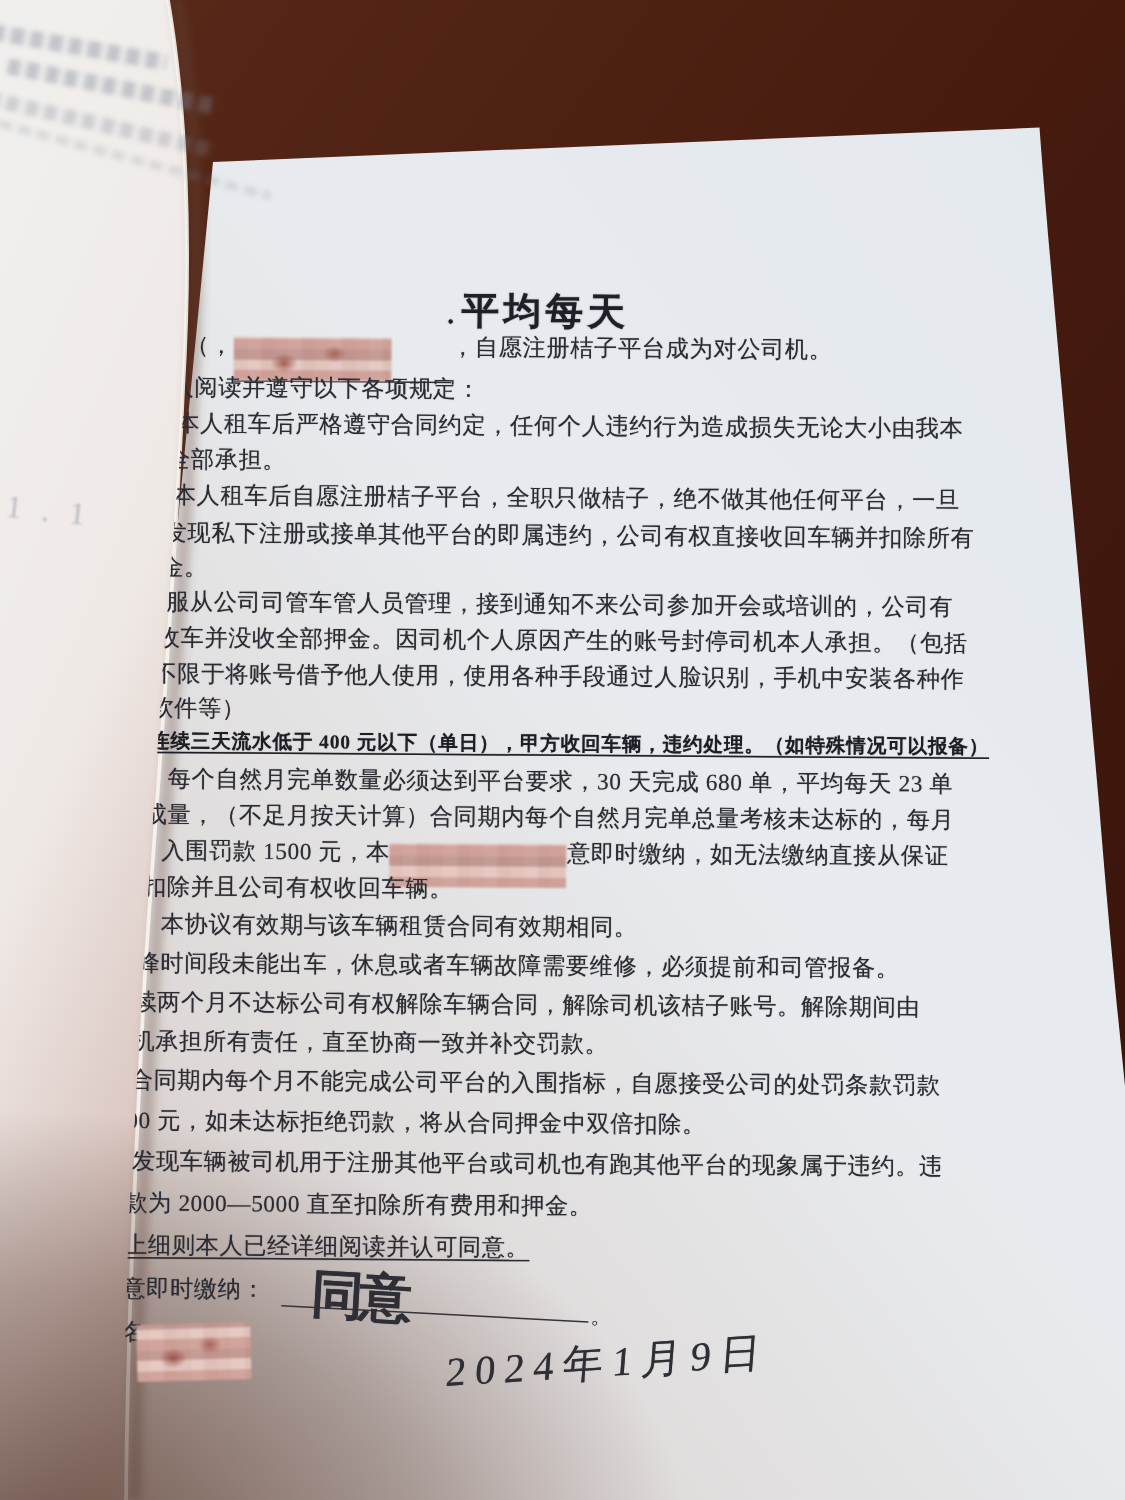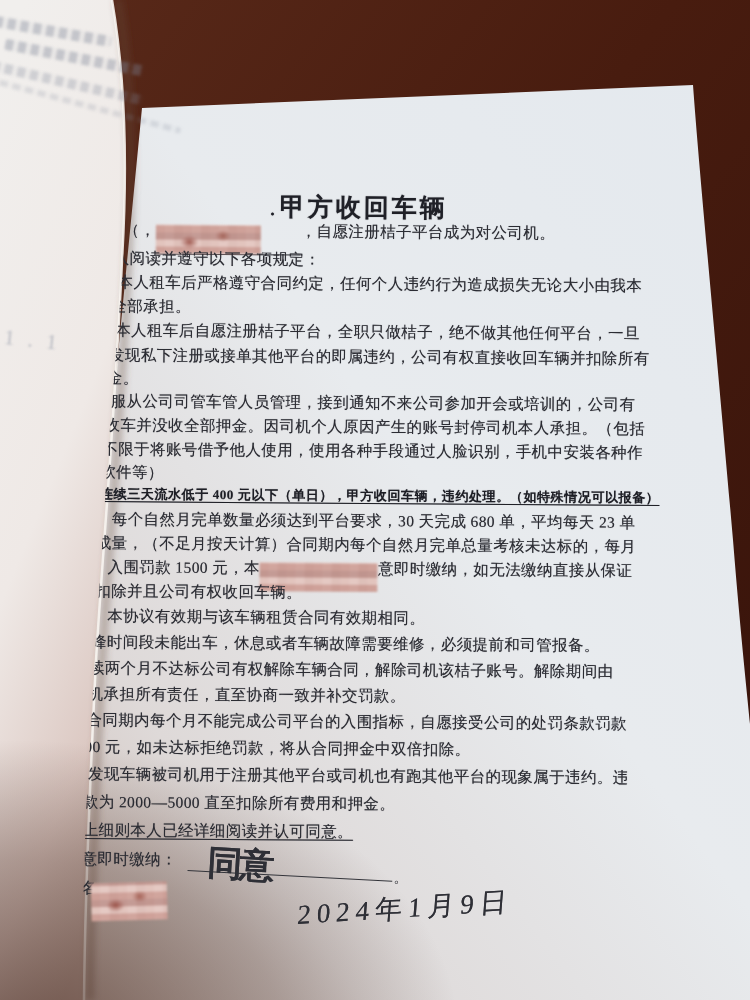--- a/index.html
+++ b/index.html
@@ -110,21 +110,21 @@
     <ellipse cx="20" cy="1040" rx="440" ry="300" fill="url(#cshade)"></ellipse>
   </svg>
 
   <div class="bleed bleed1"></div>
   <div class="bleed bleed2"></div>
   <div class="bleed bleed3"></div>
   <div class="bleed bleed4"></div>
   <div class="faint-marks">1 . 1</div>
 
   <div class="text-layer">
-    <div class="doc-title"><span class="dot">.</span><span>甲方收回车辆</span></div>
+    <div class="doc-title"><span class="dot">.</span><span>平均每天</span></div>
 
     <div id="doc-lines">
         <div class="doc-line" style="left: 122px; top: 222px;"><span class="t">（，</span><span class="name-slot blank" style="width: 145px;"><span class="mosaic dark" style="display: inline-block; width: 105px; height: 29px; vertical-align: middle;"></span></span><span class="t">，自愿注册桔子平台成为对公司机。</span></div>
         <div class="doc-line" style="left: 112px; top: 250px;"><span class="t">入阅读并遵守以下各项规定：</span></div>
         <div class="doc-line" style="left: 116px; top: 274px;"><span class="t">本人租车后严格遵守合同约定，任何个人违约行为造成损失无论大小由我本</span></div>
         <div class="doc-line" style="left: 110px; top: 298px;"><span class="t">全部承担。</span></div>
         <div class="doc-line" style="left: 114px; top: 322px;"><span class="t">本人租车后自愿注册桔子平台，全职只做桔子，绝不做其他任何平台，一旦</span></div>
         <div class="doc-line" style="left: 108px; top: 347px;"><span class="t">发现私下注册或接单其他平台的即属违约，公司有权直接收回车辆并扣除所有</span></div>
         <div class="doc-line" style="left: 106px; top: 370px;"><span class="t">金。</span></div>
         <div class="doc-line" style="left: 110px; top: 393px;"><span class="t">服从公司司管车管人员管理，接到通知不来公司参加开会或培训的，公司有</span></div>

